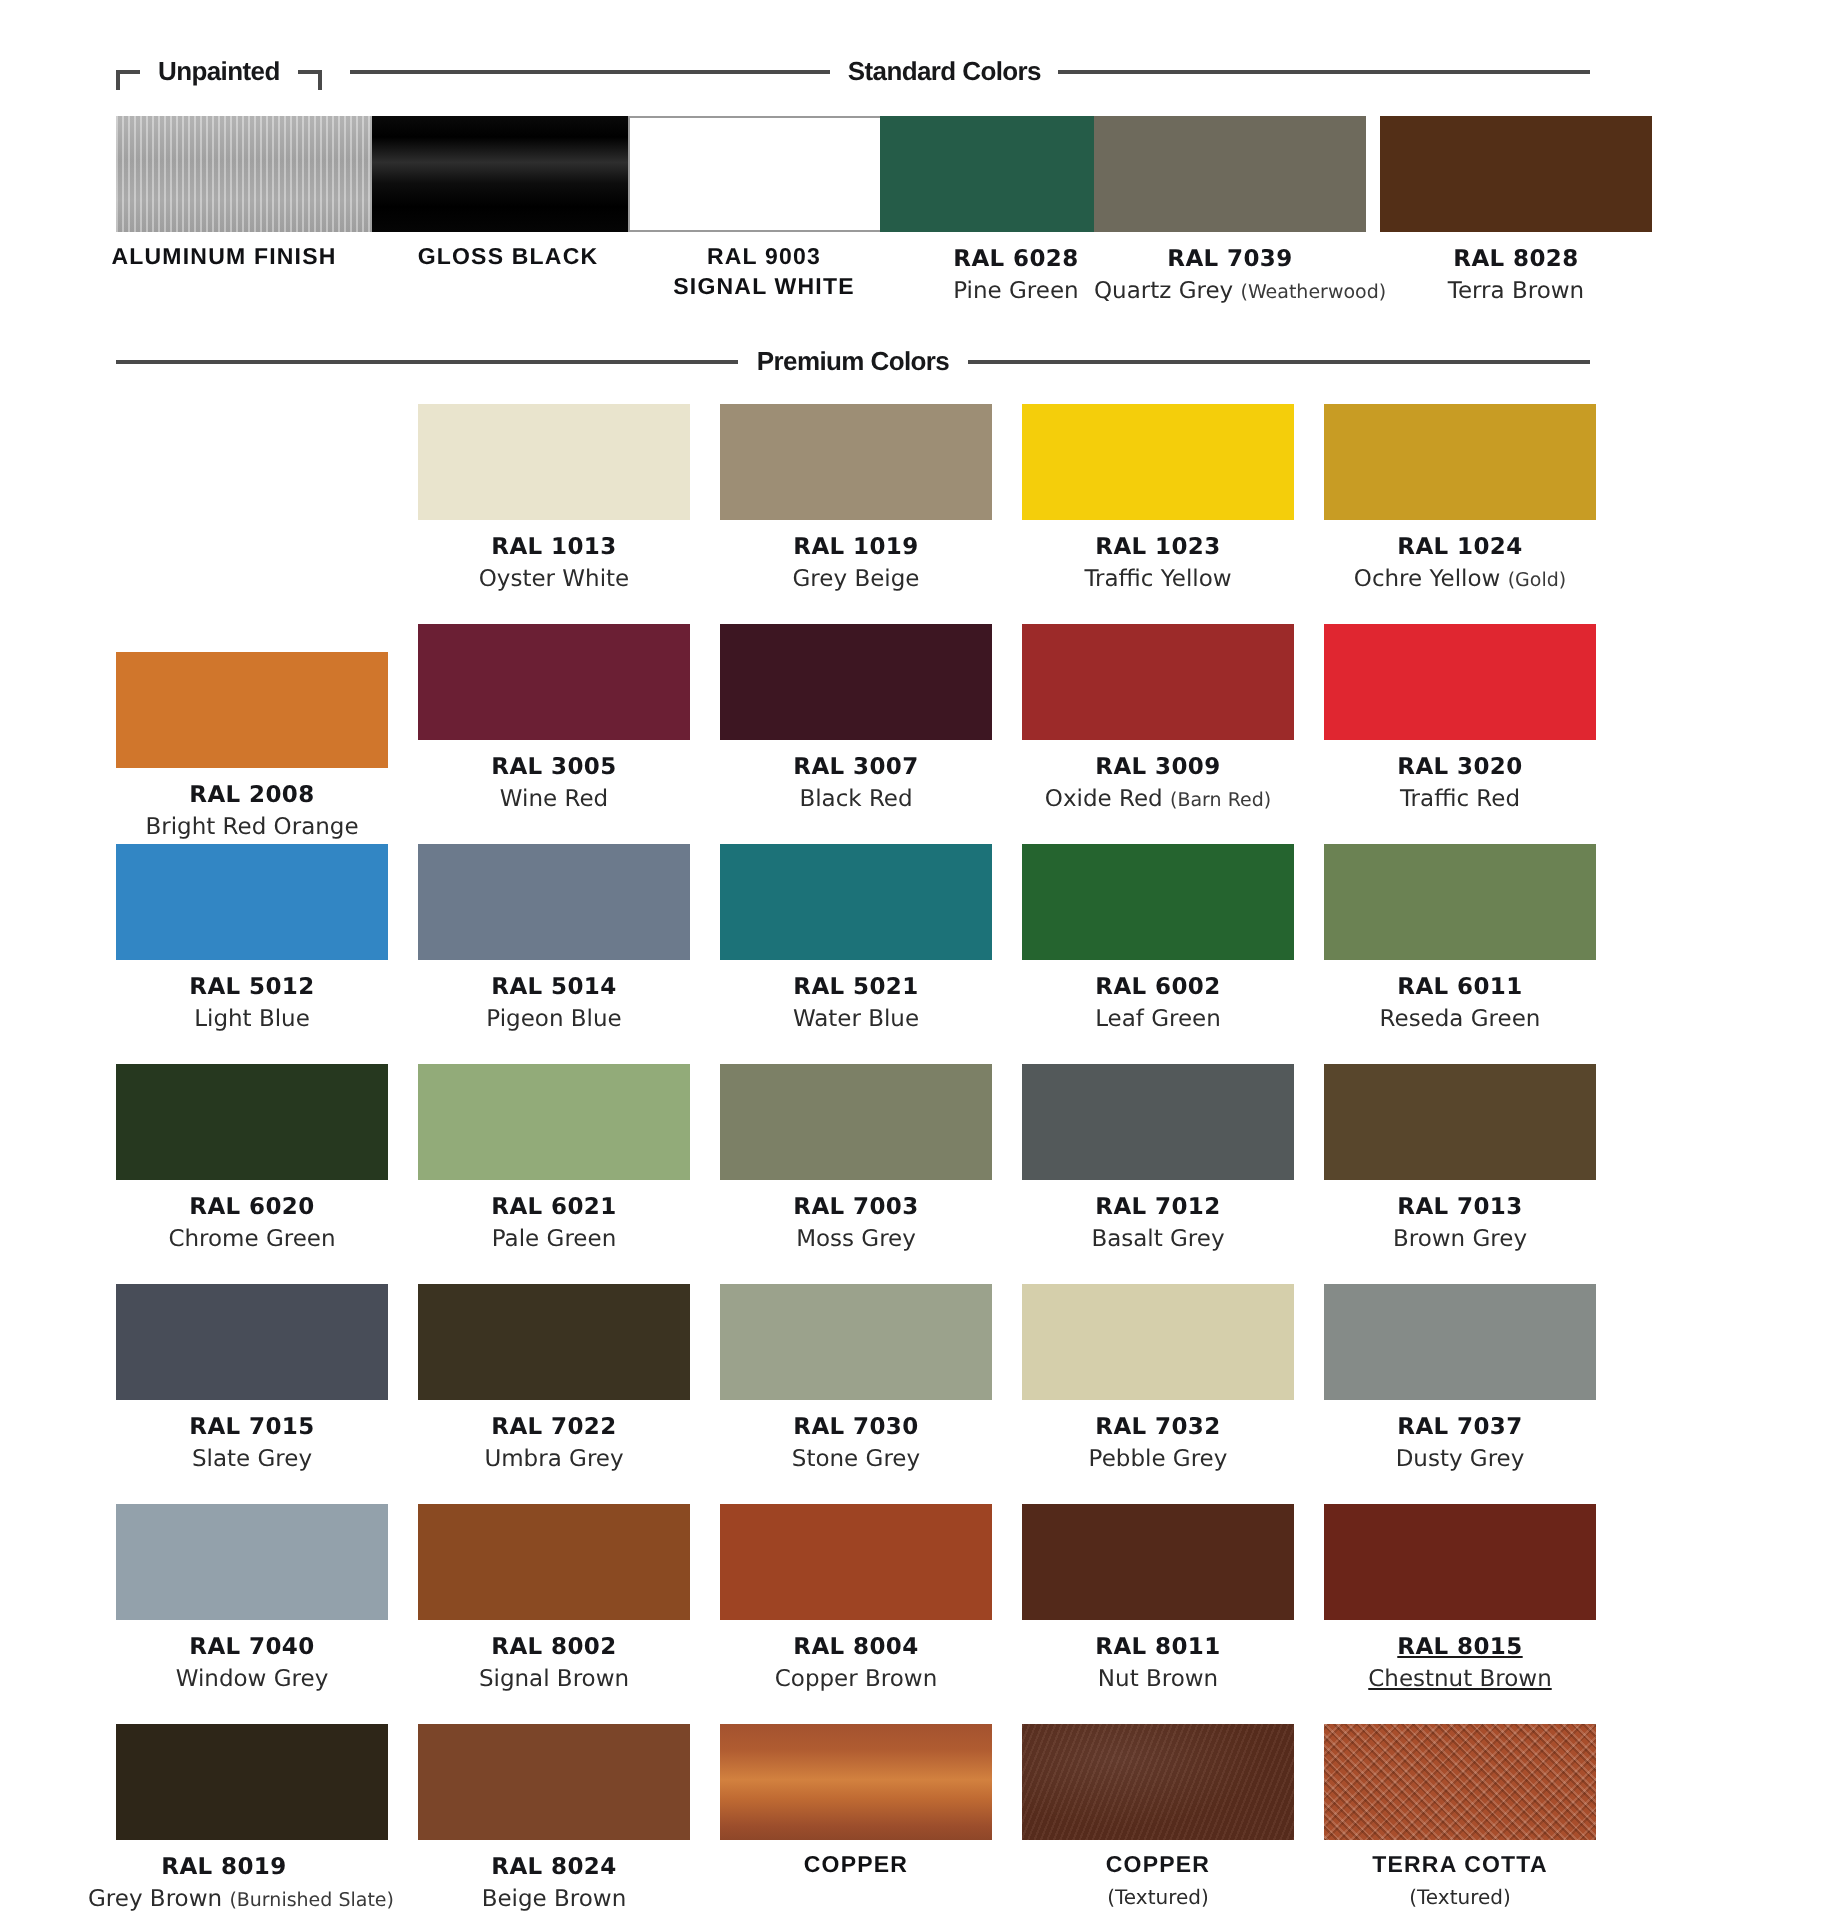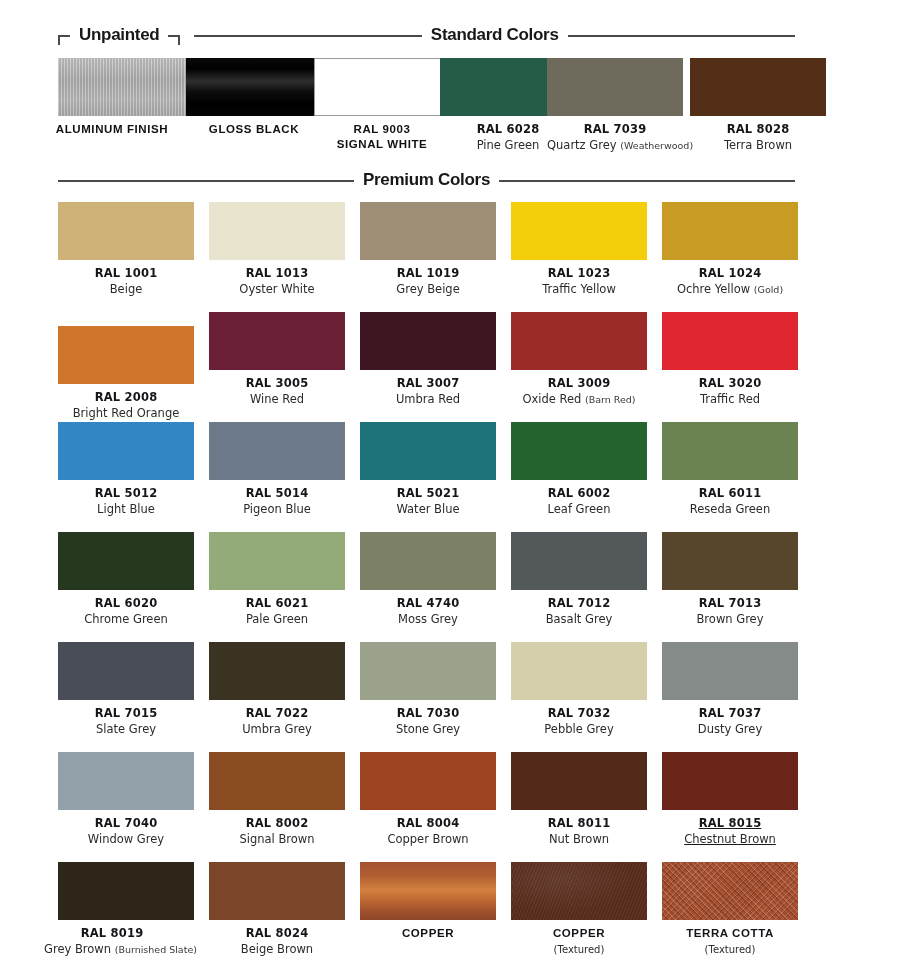--- a/index.html
+++ b/index.html
@@ -21,21 +21,21 @@
     position: absolute;
     left: 0;
     width: 920px;
     height: 34px;
     display: flex;
     align-items: center;
   }
 
   .hdr-title {
     font-weight: bold;
-    font-size: 17px;
+    font-size: 13px;
     letter-spacing: -0.3px;
     color: #17181a;
     white-space: nowrap;
     padding: 0 9px;
   }
 
   .rule {
     flex: 1 1 auto;
     height: 0;
     border-top: 2px solid #4a4a4a;
@@ -229,25 +229,20 @@
 
 <div class="hdr-row" style="top:163px;">
   <div style="width:58px;"></div>
   <div class="rule"></div>
   <div class="hdr-title">Premium Colors</div>
   <div class="rule"></div>
   <div style="width:125px;"></div>
 </div>
 
 <div class="row" style="top:202px;">
-  <div class="cell" style="left:58px;">
-    <div class="swatch" style="background:#ceb278;"></div>
-    <div class="code">RAL 1001</div>
-    <div class="name">Beige</div>
-  </div>
   <div class="cell" style="left:209px;">
     <div class="swatch" style="background:#e9e4cd;"></div>
     <div class="code">RAL 1013</div>
     <div class="name">Oyster White</div>
   </div>
   <div class="cell" style="left:360px;">
     <div class="swatch" style="background:#9d8e75;"></div>
     <div class="code">RAL 1019</div>
     <div class="name">Grey Beige</div>
   </div>
@@ -270,21 +265,21 @@
     <div class="name">Bright Red Orange</div>
   </div>
   <div class="cell" style="left:209px;">
     <div class="swatch" style="background:#6b1f34;"></div>
     <div class="code">RAL 3005</div>
     <div class="name">Wine Red</div>
   </div>
   <div class="cell" style="left:360px;">
     <div class="swatch" style="background:#3d1622;"></div>
     <div class="code">RAL 3007</div>
-    <div class="name">Umbra Red</div>
+    <div class="name">Black Red</div>
   </div>
   <div class="cell" style="left:511px;">
     <div class="swatch" style="background:#9c2a29;"></div>
     <div class="code">RAL 3009</div>
     <div class="name"><span>Oxide Red</span> <span class="sub">(Barn Red)</span></div>
   </div>
   <div class="cell" style="left:662px;">
     <div class="swatch" style="background:#e02630;"></div>
     <div class="code">RAL 3020</div>
     <div class="name">Traffic Red</div>
@@ -325,21 +320,21 @@
     <div class="code">RAL 6020</div>
     <div class="name">Chrome Green</div>
   </div>
   <div class="cell" style="left:209px;">
     <div class="swatch" style="background:#92ab79;"></div>
     <div class="code">RAL 6021</div>
     <div class="name">Pale Green</div>
   </div>
   <div class="cell" style="left:360px;">
     <div class="swatch" style="background:#7c8066;"></div>
-    <div class="code">RAL 4740</div>
+    <div class="code">RAL 7003</div>
     <div class="name">Moss Grey</div>
   </div>
   <div class="cell" style="left:511px;">
     <div class="swatch" style="background:#53595a;"></div>
     <div class="code">RAL 7012</div>
     <div class="name">Basalt Grey</div>
   </div>
   <div class="cell" style="left:662px;">
     <div class="swatch" style="background:#58462c;"></div>
     <div class="code">RAL 7013</div>

